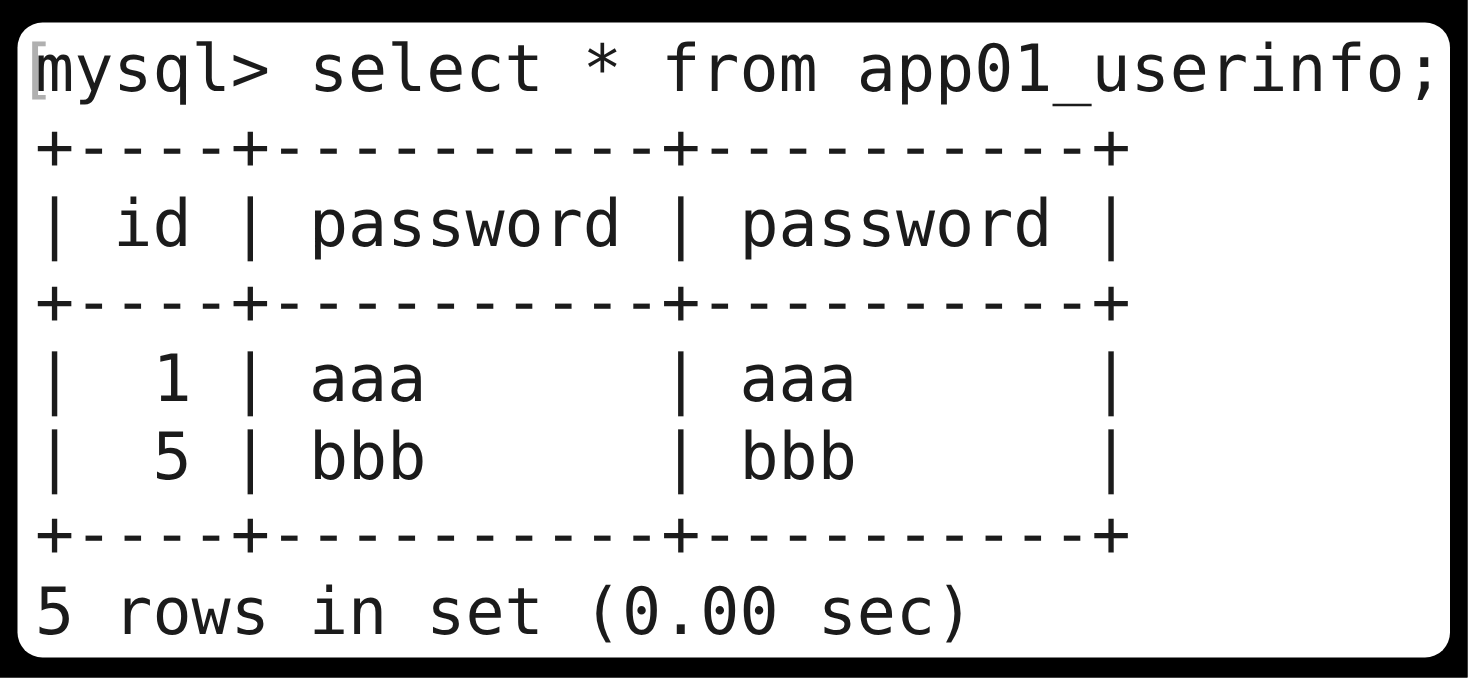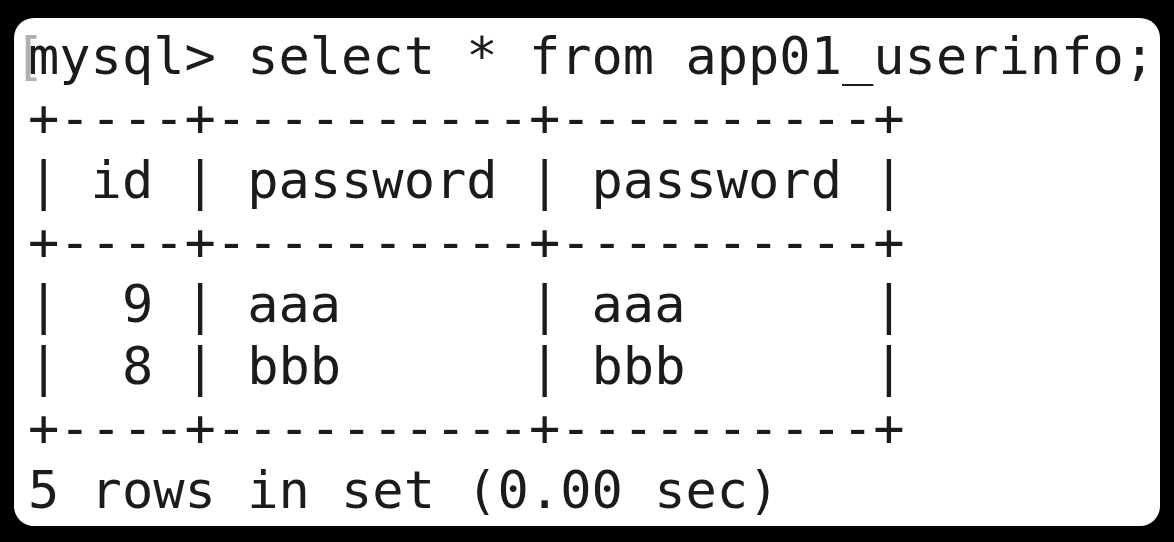--- a/index.html
+++ b/index.html
@@ -54,22 +54,22 @@
     <span class="prompt-mark">[</span>
 
     <div class="line">mysql&gt; select * from app01_userinfo;</div>
 
     <div class="line">+----+----------+----------+</div>
 
     <div class="line">| id | password | password |</div>
 
     <div class="line">+----+----------+----------+</div>
 
-    <div class="line">|  9 | aaa      | aaa      |</div>
+    <div class="line">|  1 | aaa      | aaa      |</div>
 
-    <div class="line">|  8 | bbb      | bbb      |</div>
+    <div class="line">|  5 | bbb      | bbb      |</div>
 
     <div class="line">+----+----------+----------+</div>
 
     <div class="line">5 rows in set (0.00 sec)</div>
 
   </div>
 </div>
 
 </body></html>

